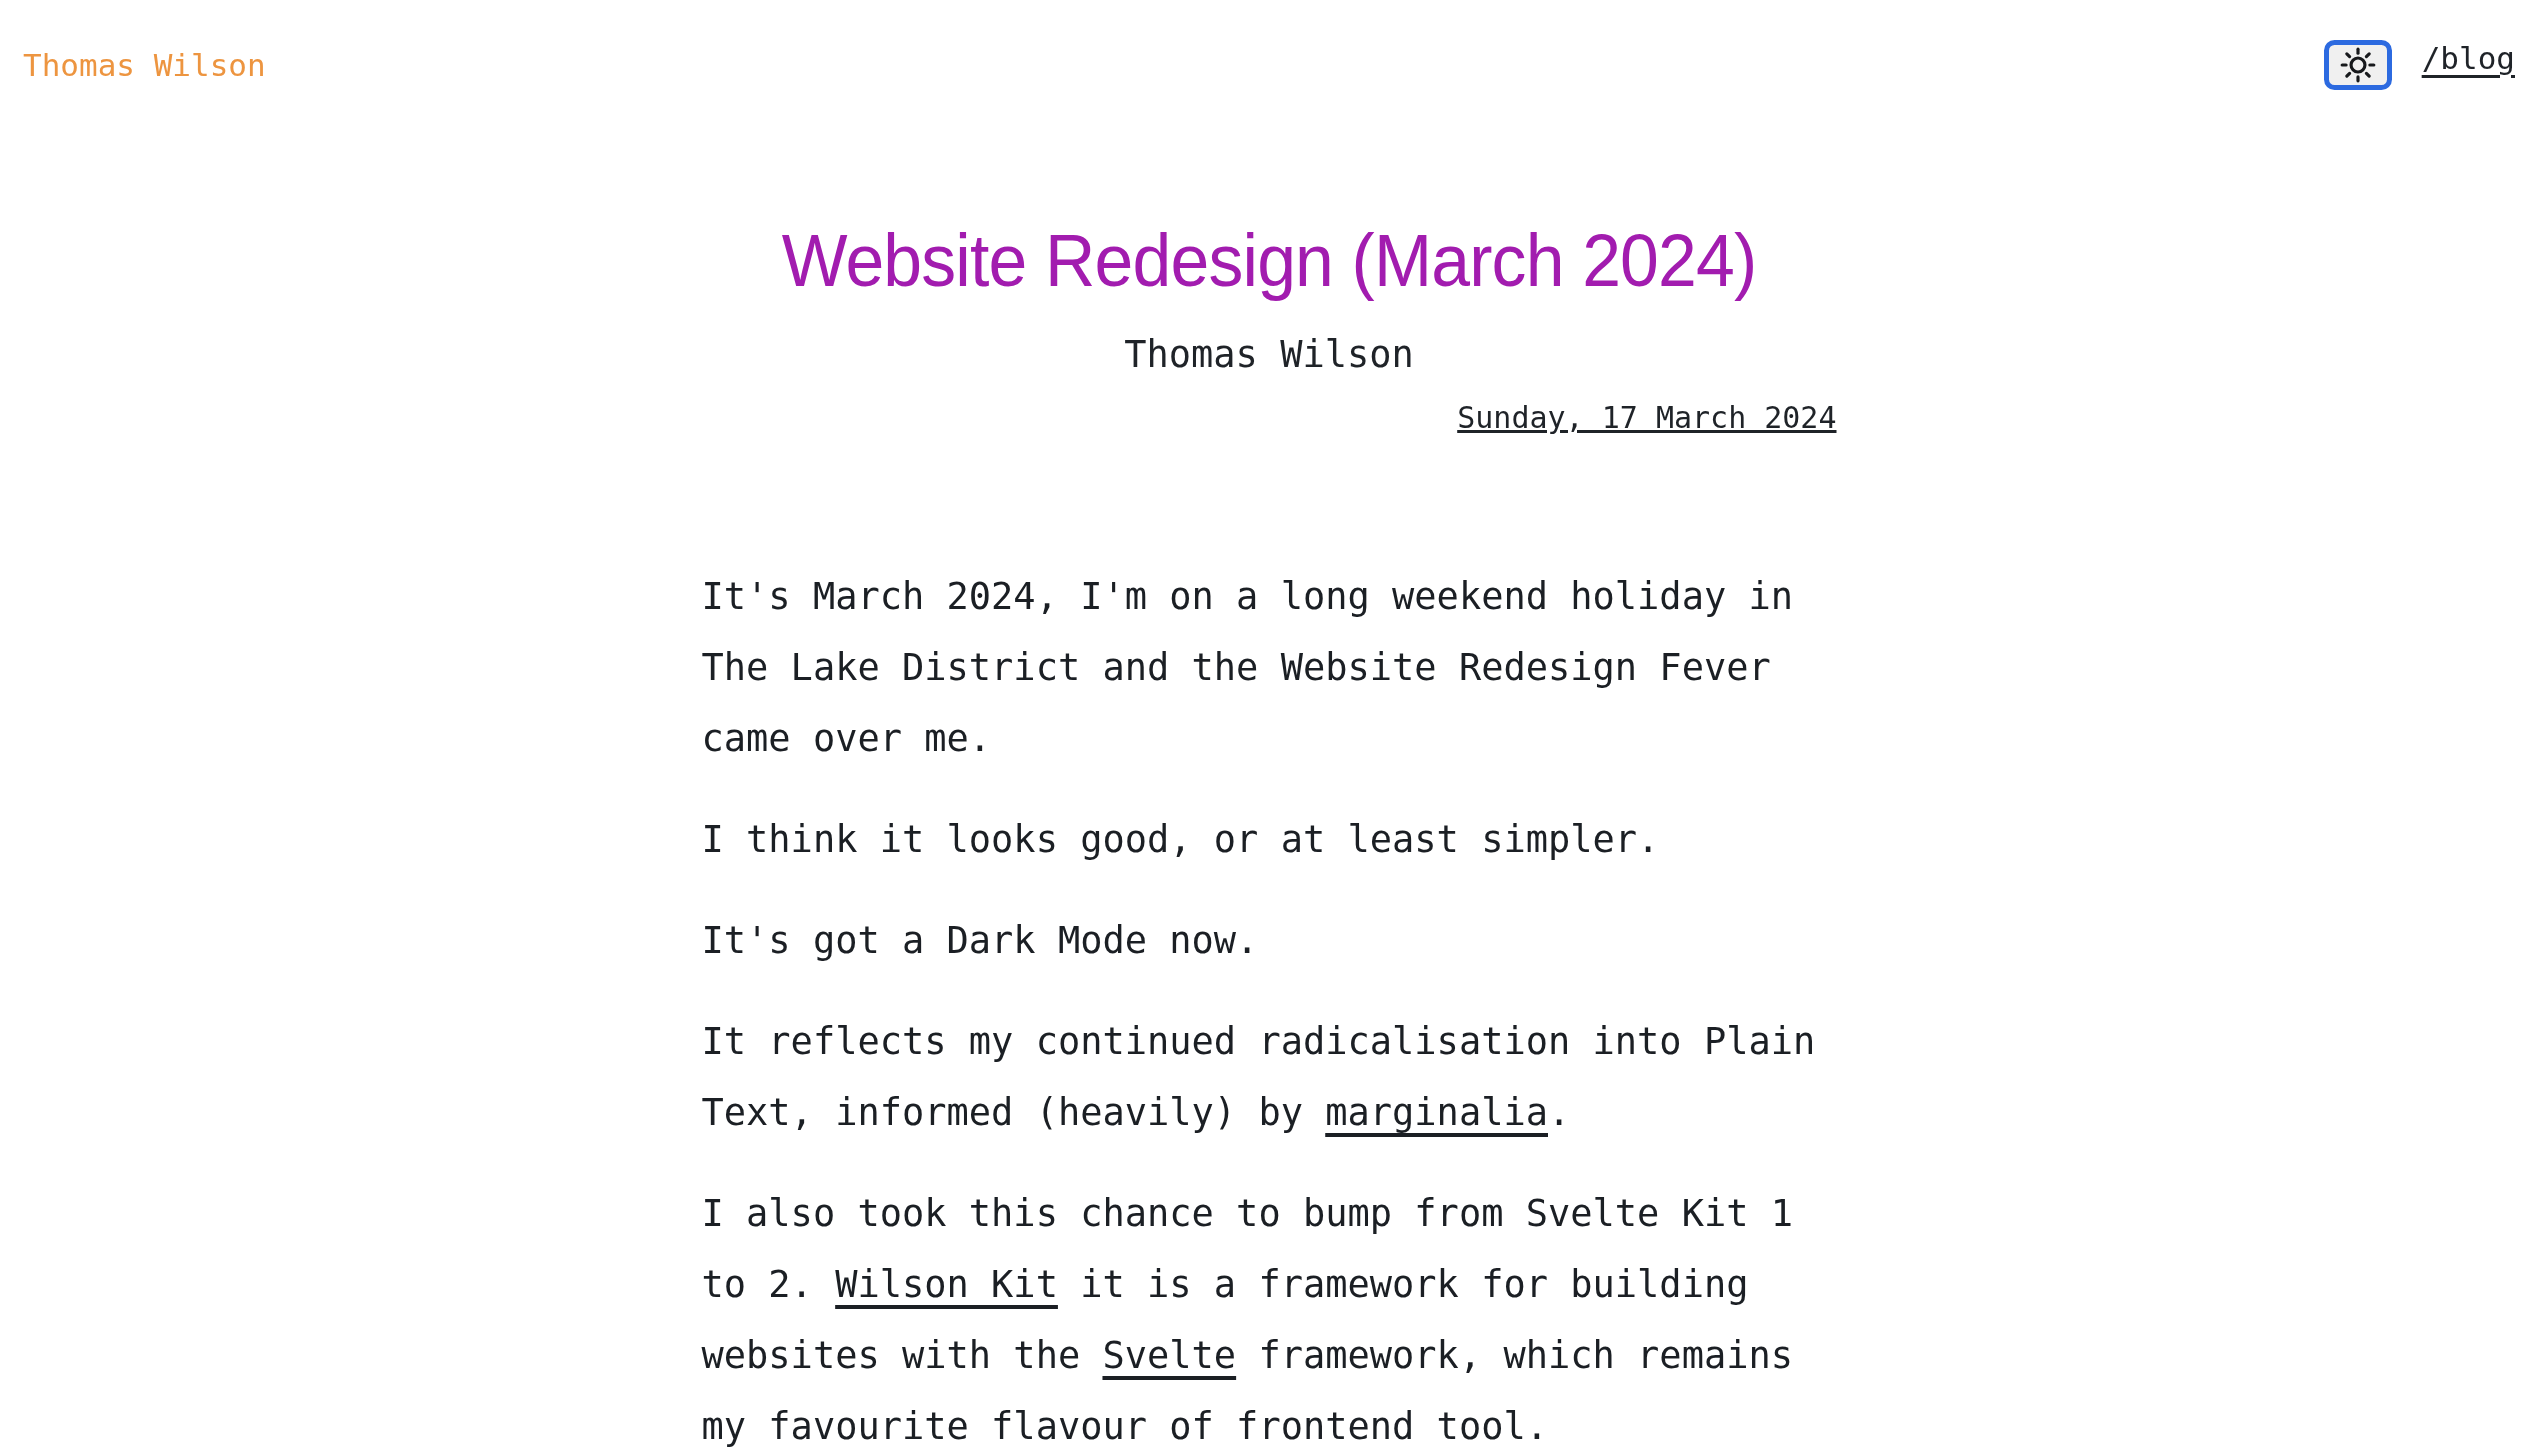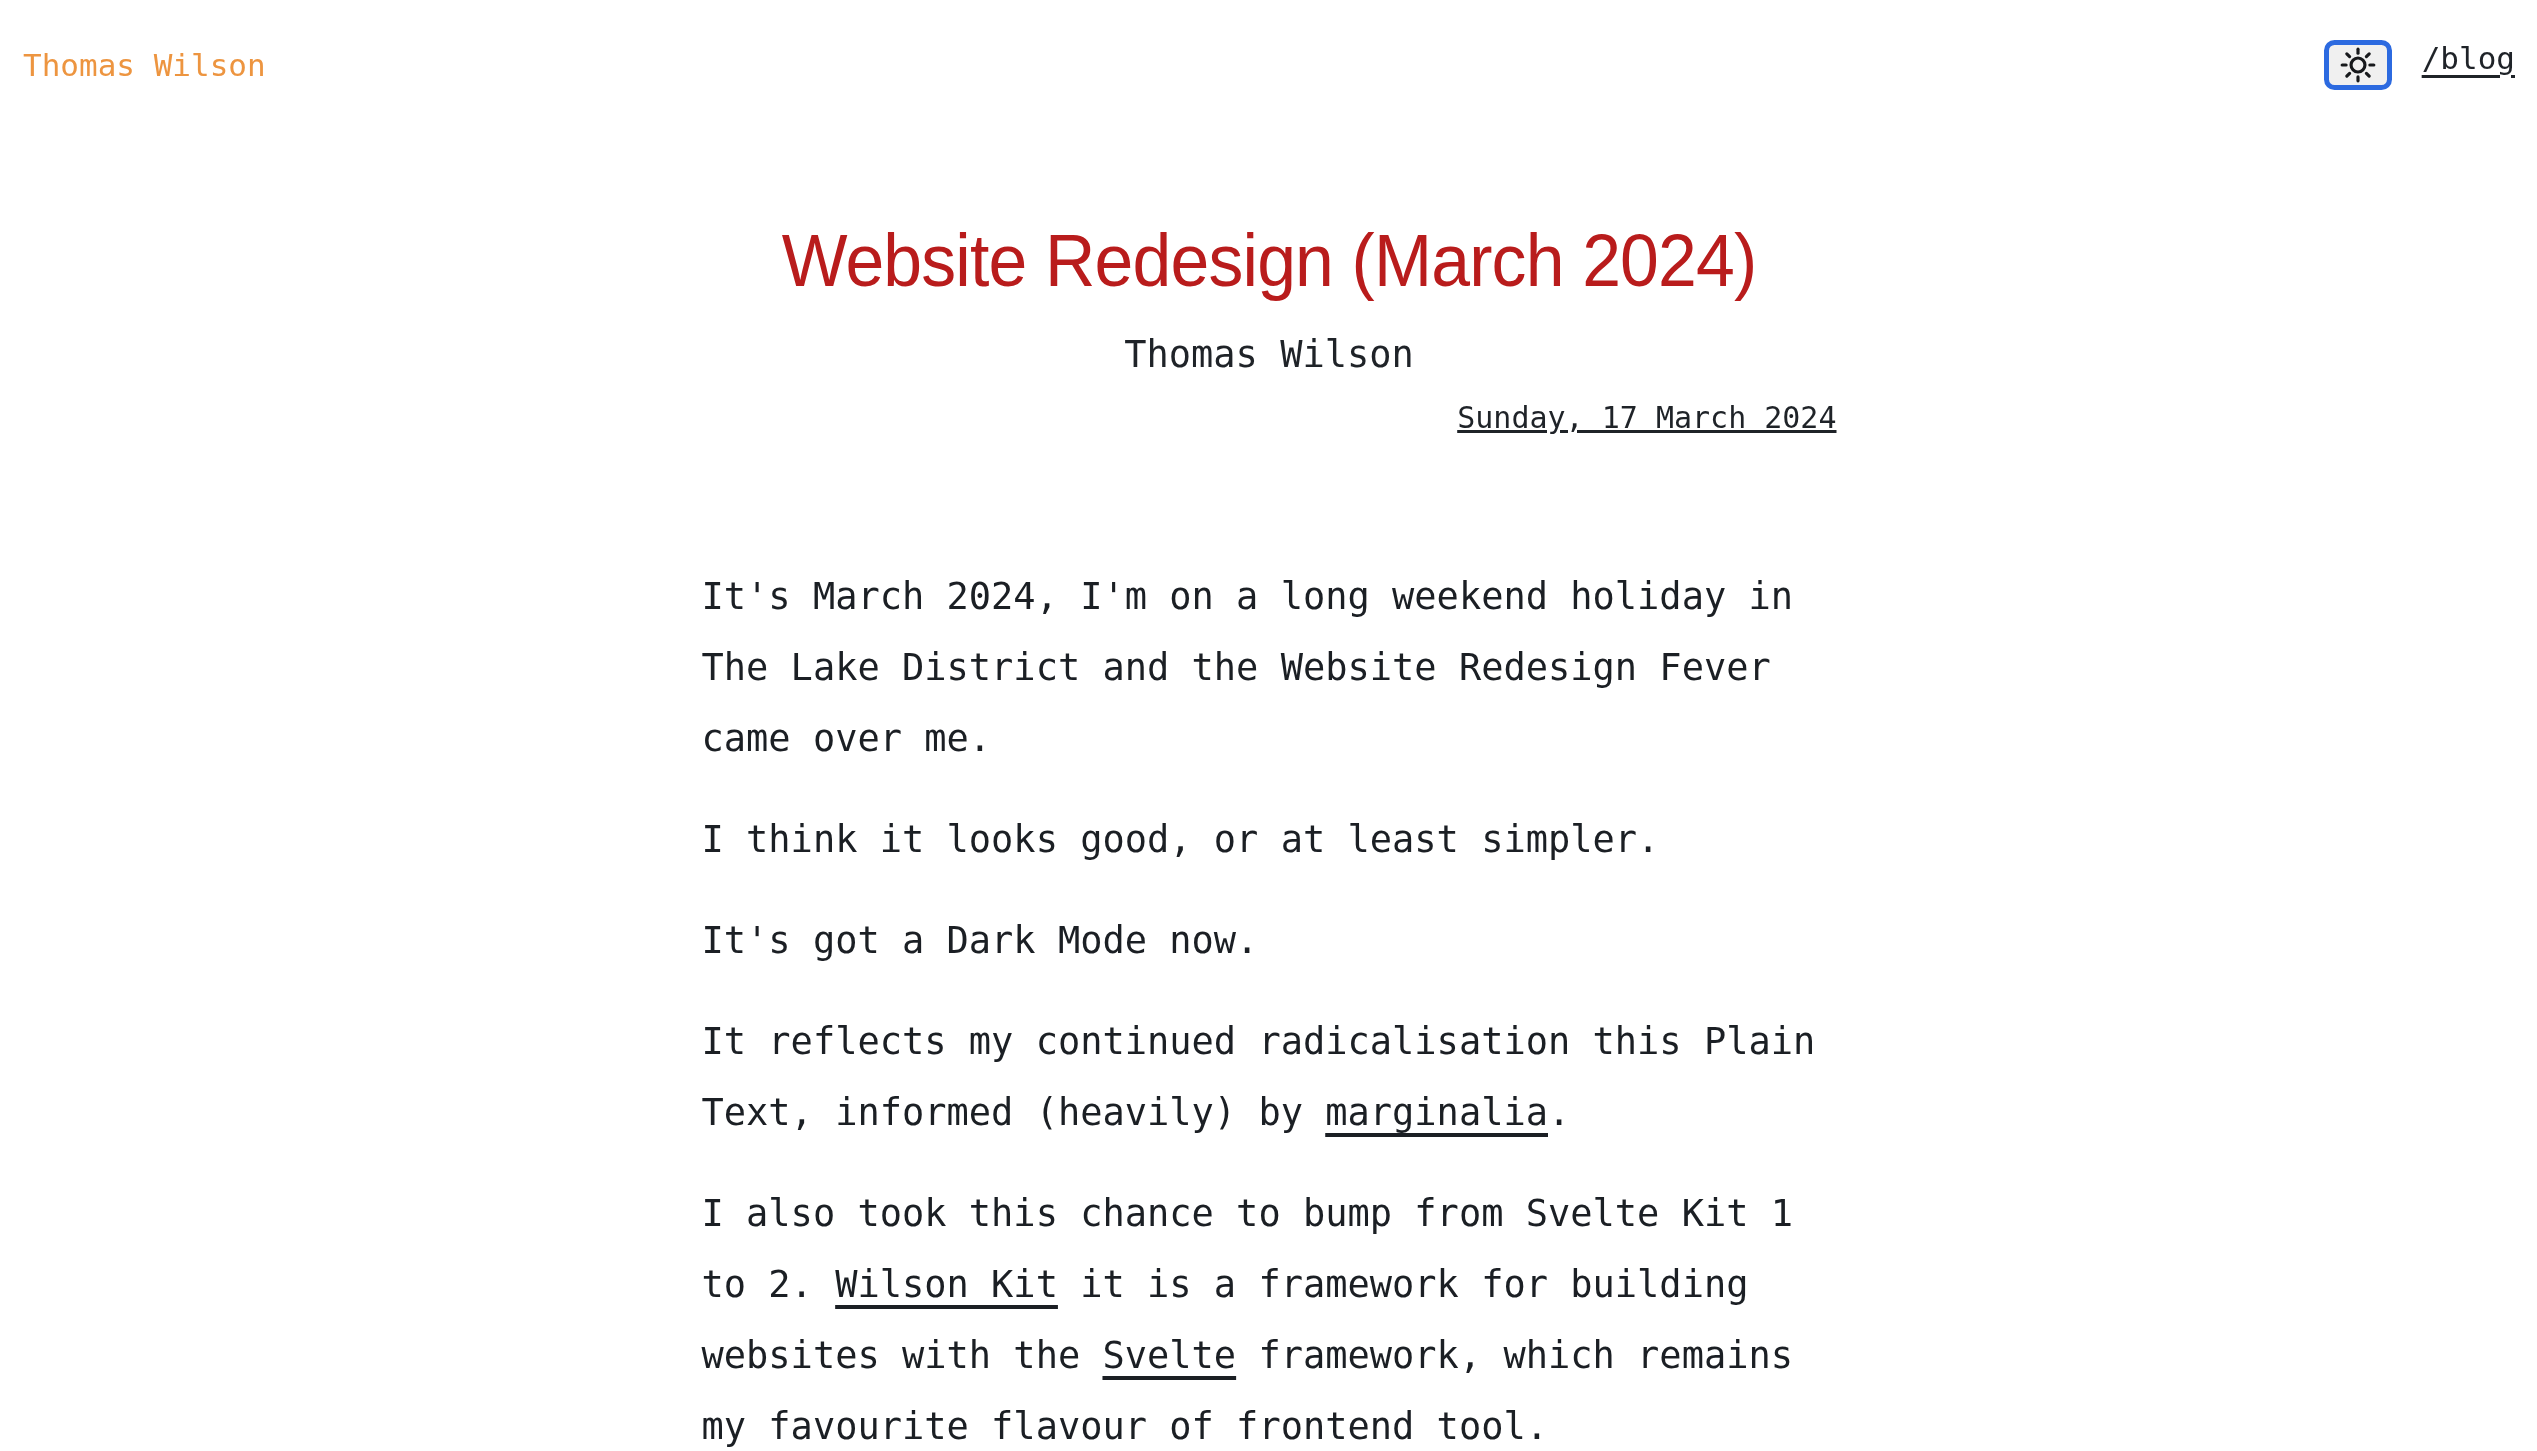--- a/index.html
+++ b/index.html
@@ -57,21 +57,21 @@
     width: 1135px;
     margin: 0 auto;
   }
   .title {
     margin: 131px 0 4px 0;
     text-align: center;
     font-family: "Liberation Sans", sans-serif;
     font-weight: 500;
     font-size: 75px;
     line-height: 1.05;
-    color: #b91c1c;
+    color: #a21caf;
     letter-spacing: -0.9px;
     white-space: nowrap;
   }
   .title .squeeze {
     display: inline-block;
     transform: scaleX(0.93);
     transform-origin: center;
   }
   .author {
     margin: 35px 0 0 0;
@@ -130,18 +130,18 @@
 
 <main class="article">
   <h1 class="title"><span class="squeeze">Website Redesign (March 2024)</span></h1>
   <h2 class="author">Thomas Wilson</h2>
   <div class="date">Sunday, 17 March 2024</div>
 
   <div class="content">
     <p><span>It's March 2024, I'm on a long weekend holiday in The Lake District and the Website Redesign Fever came over me.</span></p>
     <p><span>I think it looks good, or at least simpler.</span></p>
     <p><span>It's got a Dark Mode now.</span></p>
-    <p><span>It reflects my continued radicalisation this Plain Text, informed (heavily) by </span><a href="#">marginalia</a><span>.</span></p>
+    <p><span>It reflects my continued radicalisation into Plain Text, informed (heavily) by </span><a href="#">marginalia</a><span>.</span></p>
     <p><span>I also took this chance to bump from Svelte Kit 1 to 2. </span><a href="#">Wilson Kit</a><span> it is a framework for building websites with the </span><a href="#">Svelte</a><span> framework, which remains my favourite flavour of frontend tool.</span></p>
     <p><a href="#">See other articles</a></p>
   </div>
 </main>
 
 
 </body></html>

